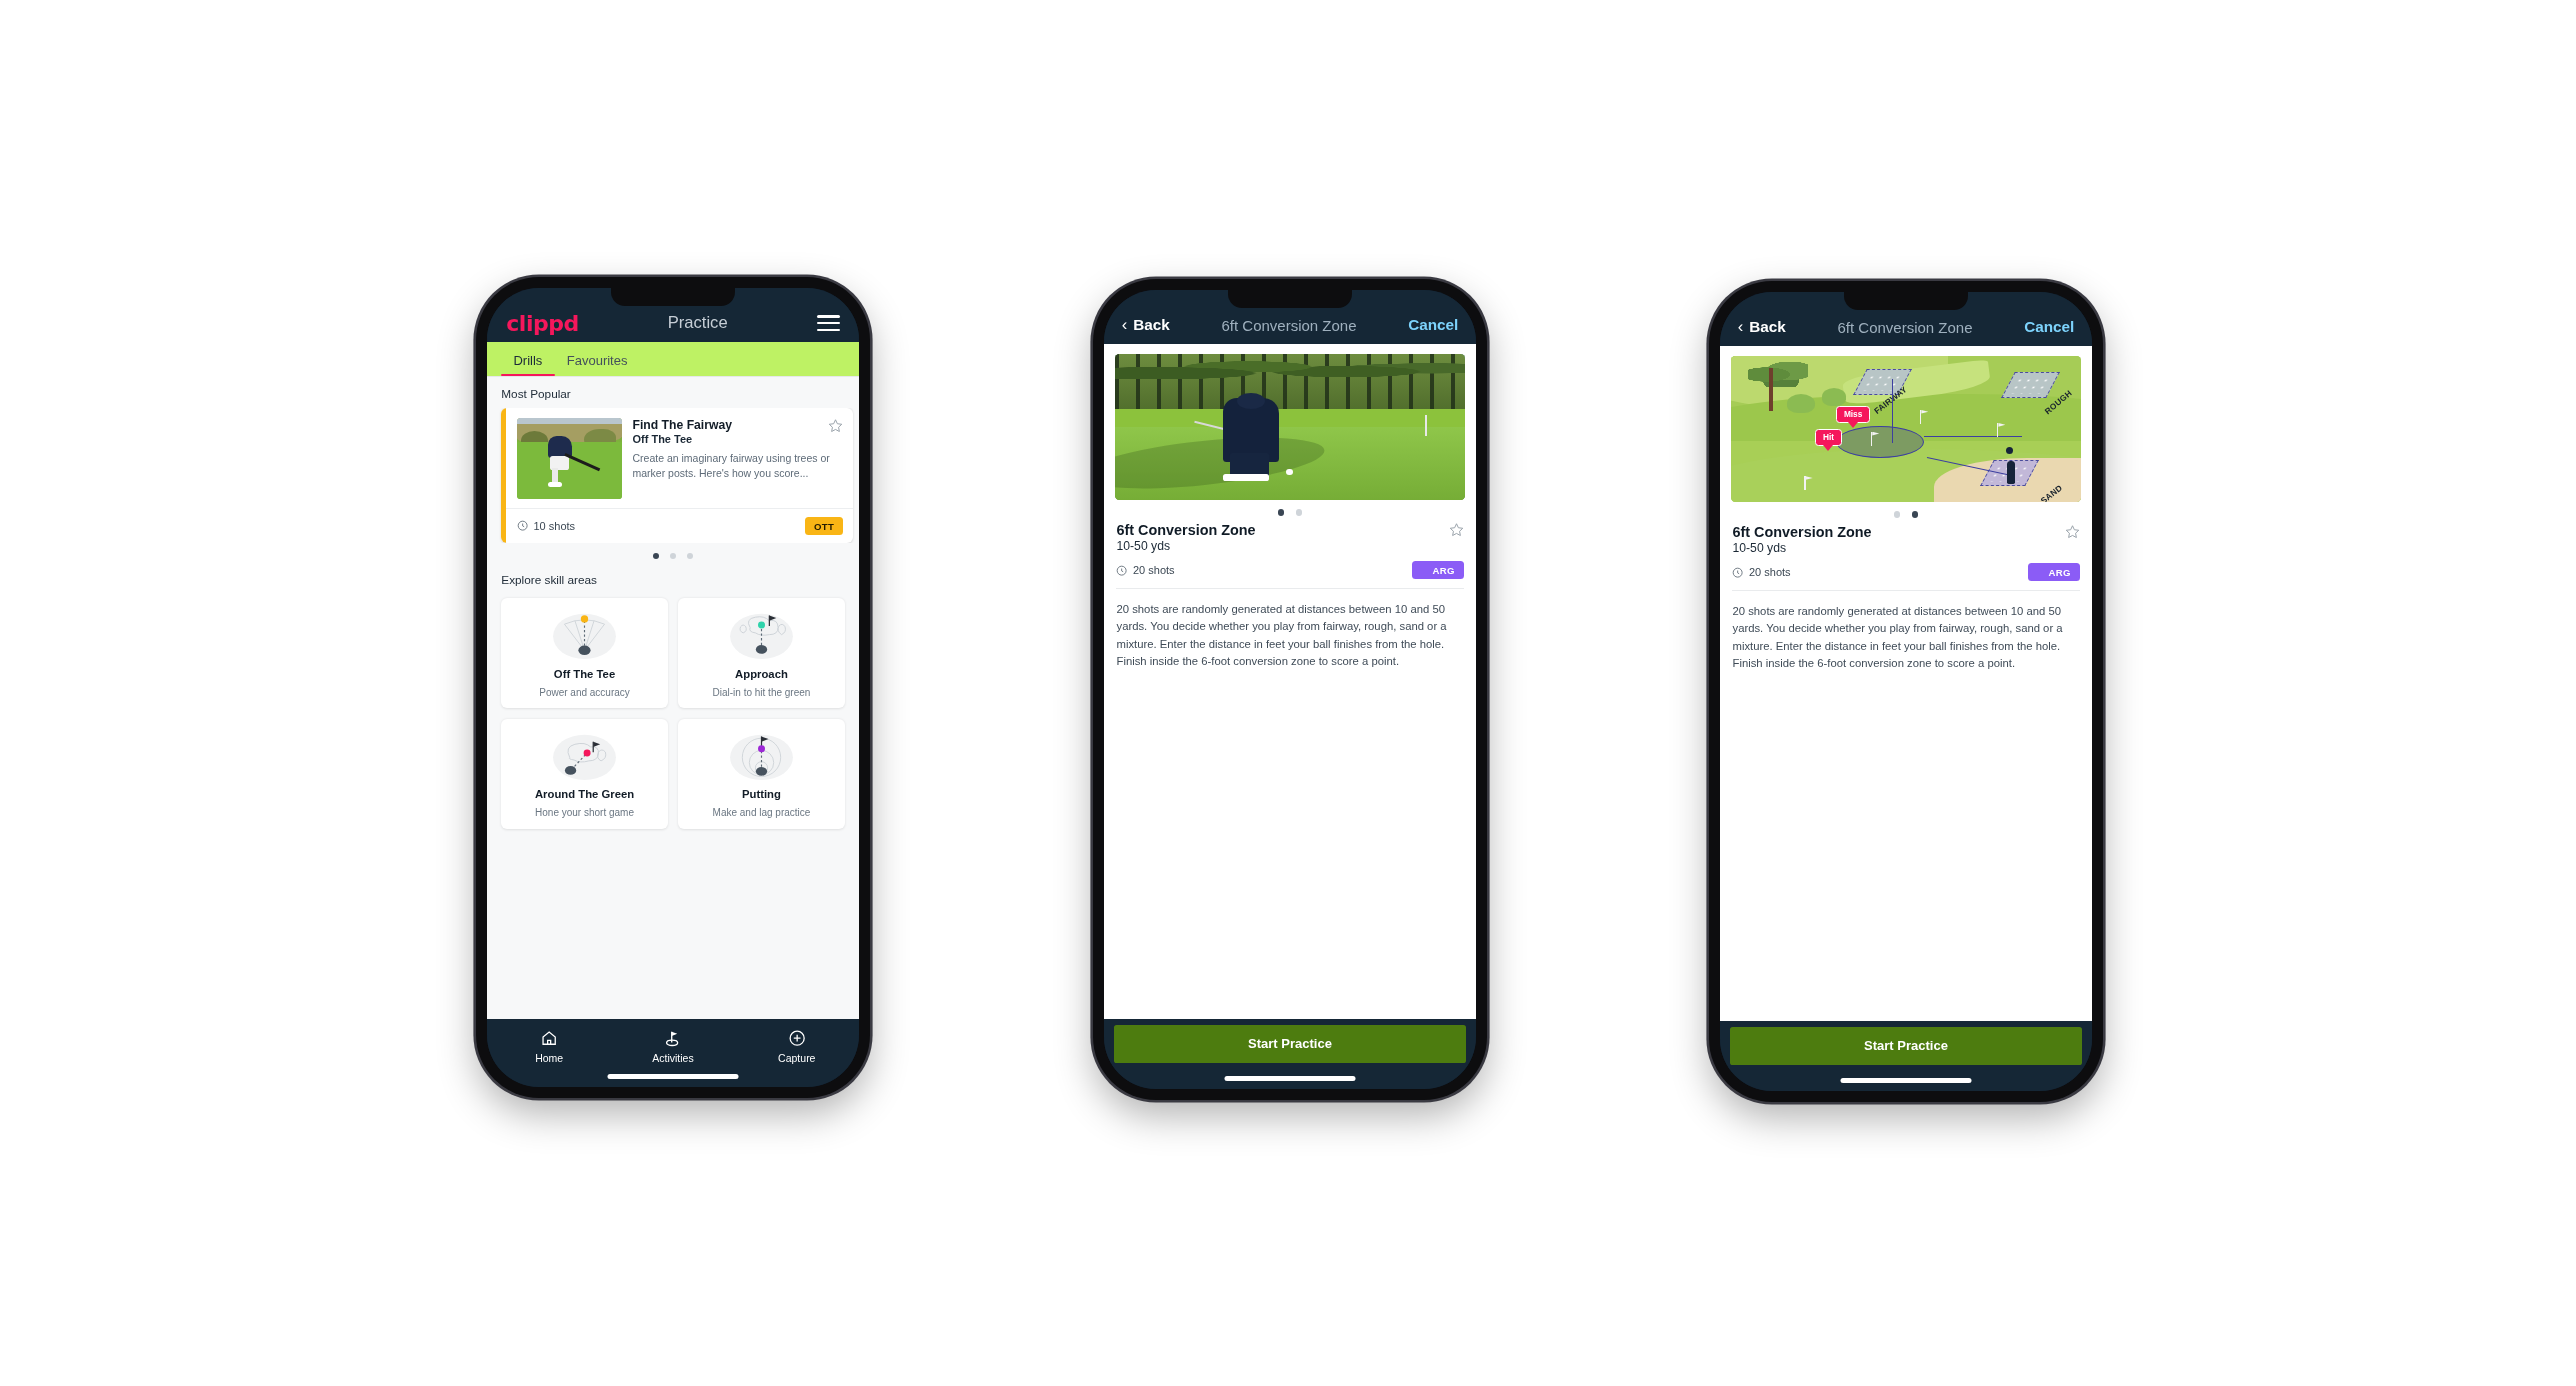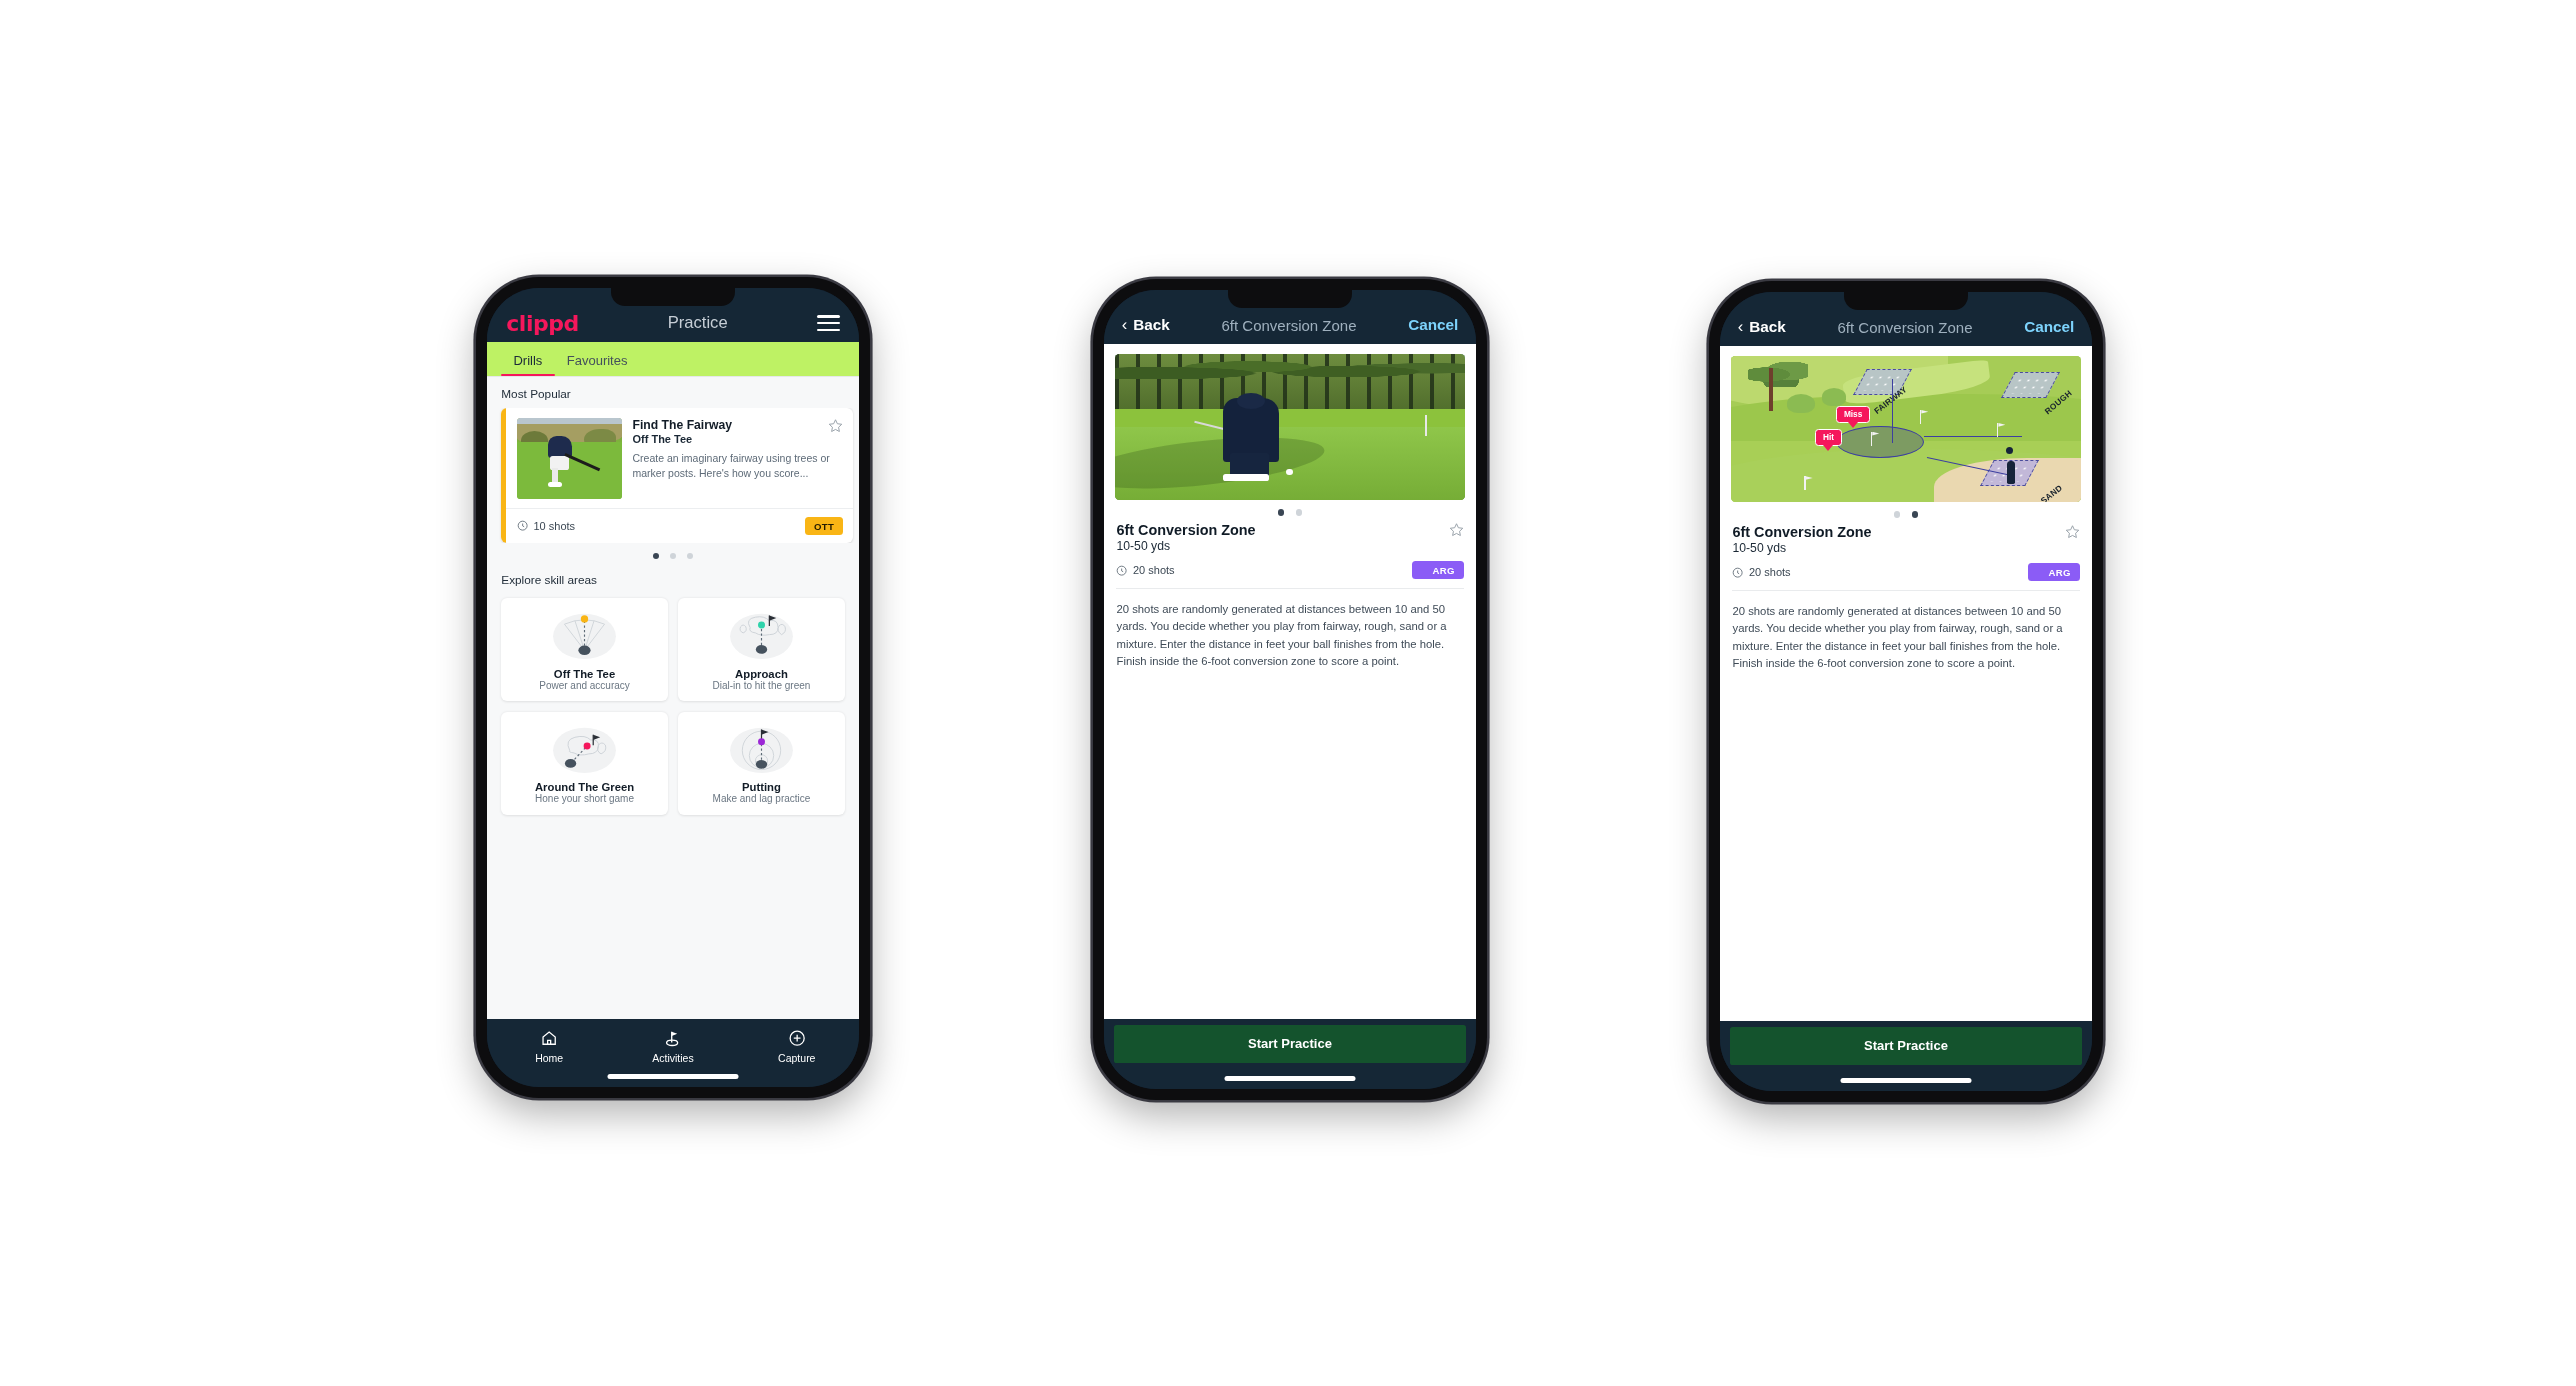--- a/index.html
+++ b/index.html
@@ -146,21 +146,21 @@
   .skillgrid {
     display: grid; grid-template-columns: 1fr 1fr; gap: 10.5px;
     padding: 3.5px 14px 12.2px 14px;
   }
   .skillcard {
     background: #ffffff; border-radius: 6.1px; box-shadow: 0 0.9px 2.6px rgba(0,0,0,.10);
     padding: 10.5px 5.2px 10.5px 5.2px; text-align: center;
   }
   .sk-ico { height: 54px; display: flex; align-items: center; justify-content: center; }
   .sk-name { font-size: 11.3px; font-weight: 700; color: #121c27; margin-top: 5.2px; }
-  .sk-desc { font-size: 10px; color: #6a7682; margin-top: 0; }
+  .sk-desc { font-size: 10px; color: #6a7682; margin-top: 7px; }
 
   
   .tabbar {
     background: #152736; flex: 0 0 auto;
     display: flex; padding: 9.6px 0 23px 0;
   }
   .tb-item { flex: 1; text-align: center; color: #ffffff; }
   .tb-ico { height: 21px; display: flex; align-items: center; justify-content: center; }
   .tb-label { font-size: 10.5px; margin-top: 2.6px; }
 
@@ -225,21 +225,21 @@
   .d-head { padding: 2.6px 12.2px 0 12.2px; }
   .d-title-row { display: flex; align-items: flex-start; justify-content: space-between; }
   .d-title { font-size: 14.4px; font-weight: 700; color: #101b26; }
   .d-yds { font-size: 12.2px; font-weight: 400; color: #1b2835; margin-top: 1.7px; }
   .d-meta { display: flex; align-items: center; justify-content: space-between; margin-top: 7.8px; padding-bottom: 8.7px; }
   .d-rule { height: 0.9px; background: #e9ebed; margin: 0 12.2px; }
   .d-desc { padding: 12.2px 12.2px 0 12.2px; font-size: 11.3px; line-height: 1.55; color: #3f4b57; }
 
   .cta-wrap { flex: 0 0 auto; background: #152736; padding: 6.1px 9.6px 26px 9.6px; }
   .cta {
-    width: 100%; background: #14532d; color: #ffffff;
+    width: 100%; background: #4d7c0f; color: #ffffff;
     font-size: 13px; font-weight: 700; text-align: center;
     padding: 11.3px 0; border: none; border-radius: 2.6px; cursor: pointer;
     font-family: "Liberation Sans", sans-serif;
   }
 </style>
 </head>
 <body>
 
 <div class="stage">
 

